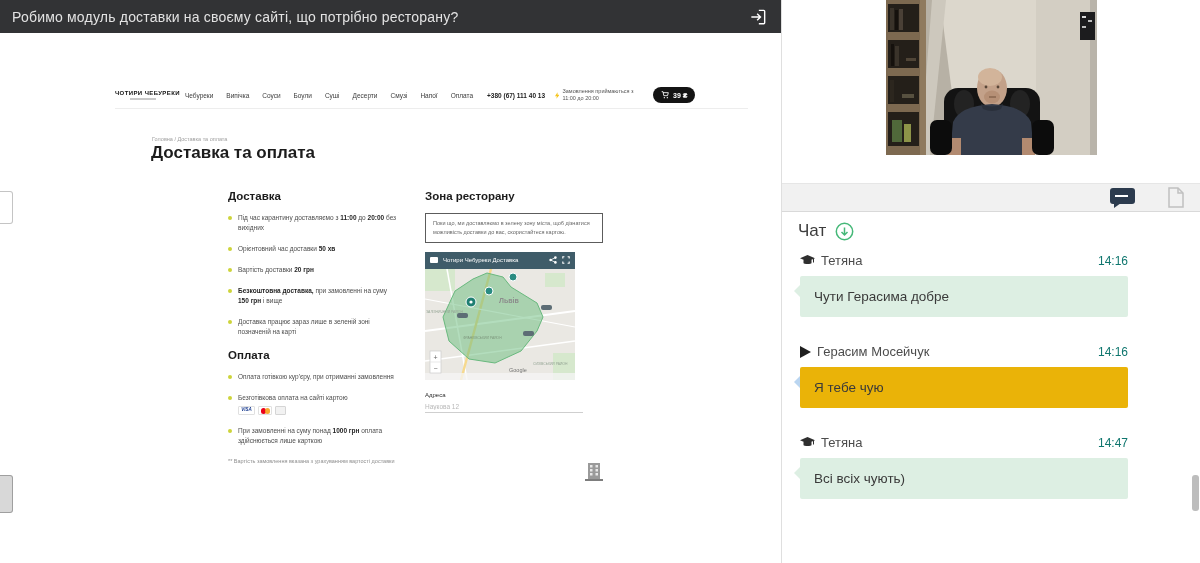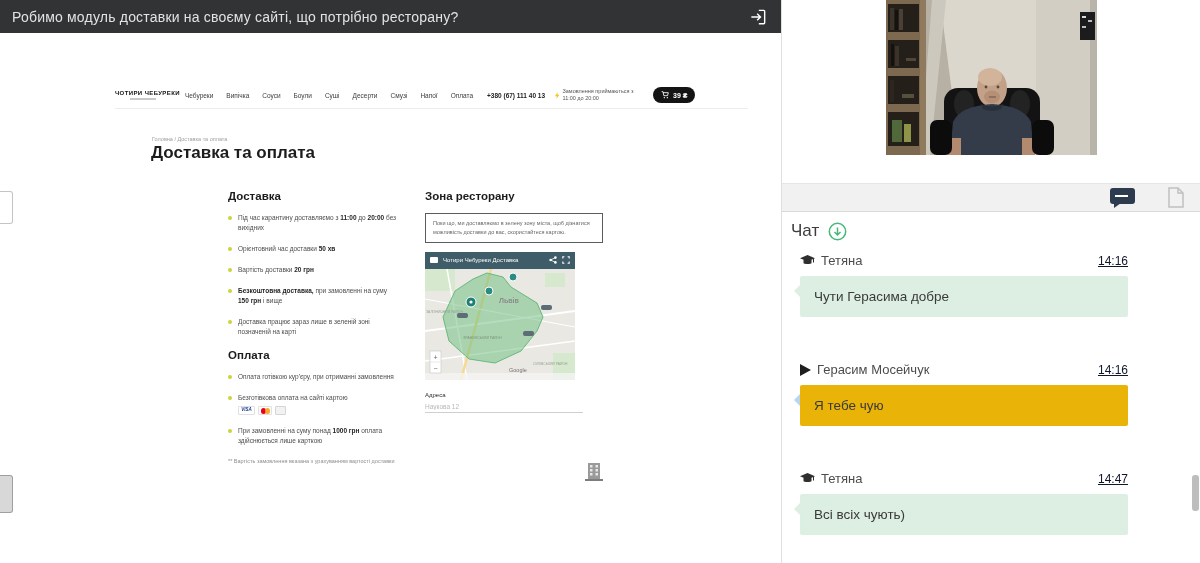--- a/index.html
+++ b/index.html
@@ -63,28 +63,28 @@
   .addr-input::placeholder { color:#b8b8b8; }
   .building { position:absolute; left:160px; top:271px; }
 
   
   .panel { position:absolute; left:781px; top:0; width:419px; height:563px; background:#fff; border-left:1px solid #dfdfdf; }
   .webcam { position:absolute; left:104px; top:0; }
   .panel-toolbar { position:absolute; left:0; top:183px; width:100%; height:29px; background:#f1f1f1;
                    border-top:1px solid #e6e6e6; border-bottom:1px solid #d9d9d9;
                    display:flex; justify-content:flex-end; align-items:center; gap:31px; padding-right:15px; }
   .panel-toolbar svg { cursor:pointer; }
-  .chat-head { position:absolute; left:9px; top:221px; display:flex; align-items:center; gap:9px; }
+  .chat-head { position:absolute; left:16px; top:221px; display:flex; align-items:center; gap:9px; }
   .chat-title { font-size:17px; color:#3d3d3d; }
   .scroll-latest { cursor:pointer; display:flex; }
   .chat-body { position:absolute; left:18px; top:252px; width:328px; }
-  .msg { margin-bottom:44px; }
+  .msg { margin-bottom:26px; }
   .author-row { display:flex; align-items:center; gap:6px; height:17px; margin-bottom:7px; position:relative; }
   .author-name { font-size:13px; color:#4c4c4c; }
-  .msg-time { position:absolute; right:0; font-size:12px; color:#0f172a;text-decoration:underline; }
+  .msg-time { position:absolute; right:0; font-size:12px; color:#0f766e; }
   .bubble { position:relative; border-radius:2px; padding:13px 14px; font-size:13.5px; color:#3a3a3a; }
   .bubble::before { content:""; position:absolute; left:-6px; top:9px; border:6px solid transparent; border-left:none; }
   .bubble.green { background:#ddefe3; }
   .bubble.green::before { border-right-color:#ddefe3; }
   .bubble.blue { background:#eab308; }
   .bubble.blue::before { border-right-color:#bad5f0; }
   .chat-scrollbar { position:absolute; left:410px; top:475px; width:7px; height:36px; background:#bdbdbd; border-radius:3px; cursor:pointer; }
 </style>
 </head>
 <body>

